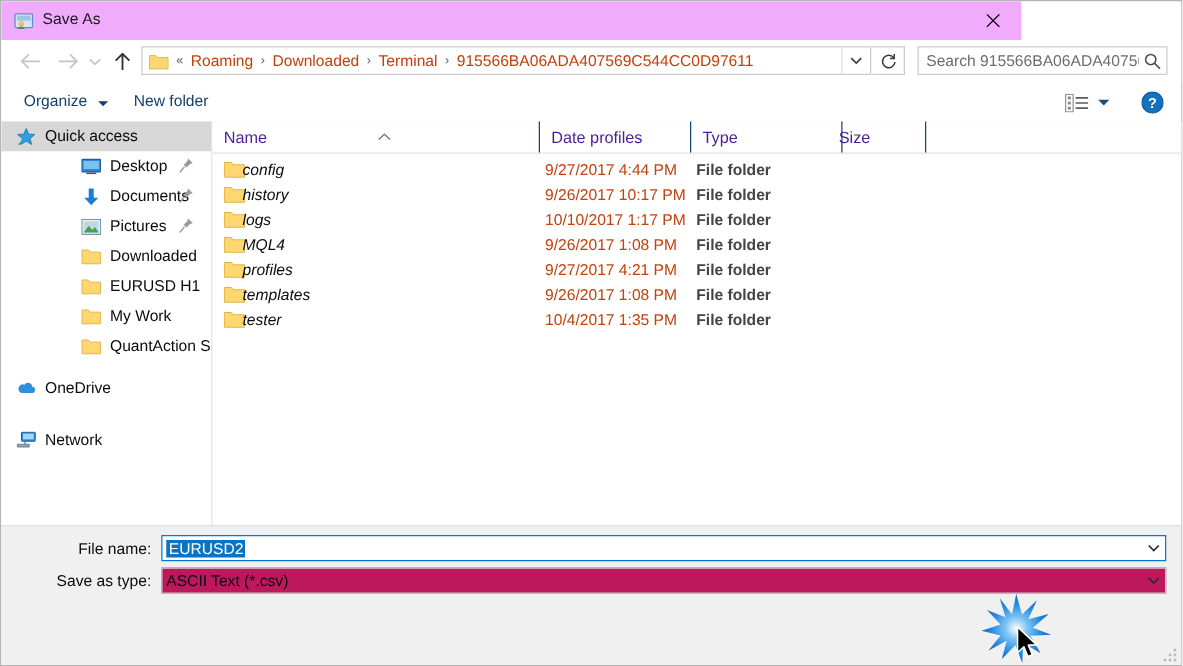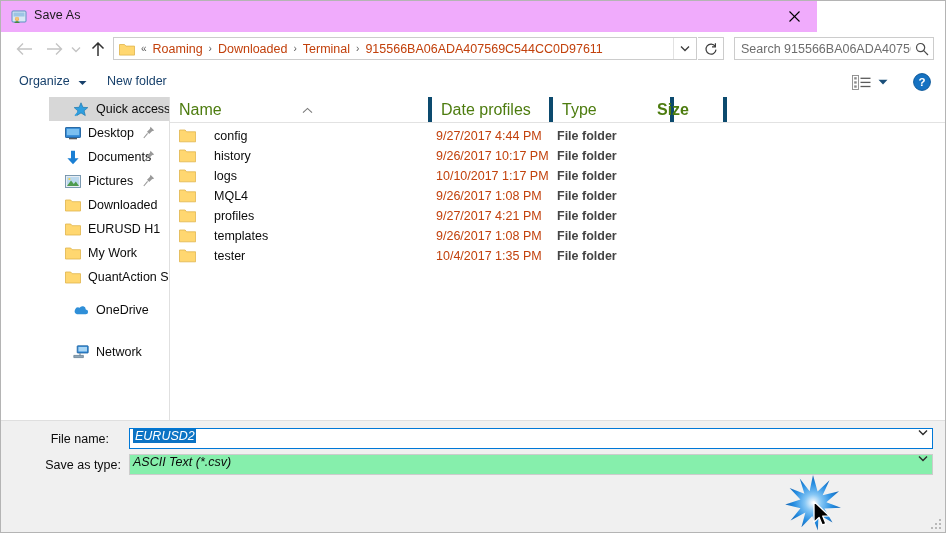--- a/index.html
+++ b/index.html
@@ -211,21 +211,21 @@
     display: flex; align-items: center; justify-content: center;
     margin-right: 7px;
   }
   .nav-item .ni-label { flex: 0 0 auto; }
   .nav-item .ni-pin {
     position: absolute;
     right: 14px;
     top: 5px;
     width: 12px; height: 13px;
   }
-  .lvl0 { padding-left: 24px; margin-left: 48px; }
+  .lvl0 { padding-left: 12px; }
   .lvl1 { padding-left: 64px; }
   .nav-gap { height: 9px; }
 
   
   .filepane {
     position: absolute;
     left: 169px; top: 96px;
     width: 777px; height: 323px;
     background: #ffffff;
     overflow: hidden;
@@ -234,93 +234,92 @@
     position: relative;
     height: 25px;
     border-bottom: 1px solid #e2e2e2;
     background: #ffffff;
   }
   .ch {
     position: absolute;
     top: 0;
     height: 25px;
     line-height: 25px;
-    font-size: 16px;
-    color: #4d7c0f;
+    font-size: 13px;
+    color: #4c1d95;
     padding-left: 9px;
     box-sizing: border-box;
-    border-right: 4px solid #0c4a6e;
+    border-right: 1px solid #0c4a6e;
     white-space: nowrap;
   }
   .ch-name { left: 0;   width: 262px; }
   .ch-date { left: 262px; width: 121px; }
   .ch-type { left: 383px; width: 121px; }
-  .ch-size { left: 478px; width: 79px; font-weight: bold; }
+  .ch-size { left: 492px; width: 79px; }
   .sort-caret {
     position: absolute;
     left: 131px; top: 0px;
     width: 13px; height: 8px;
   }
   .row {
     position: relative;
     height: 20px;
     font-size: 12.5px;
     color: #0b0b0b;
     white-space: nowrap;
   }
   .cell {
     position: absolute;
     top: 0;
     height: 20px;
     line-height: 20px;
     box-sizing: border-box;
   }
   .c-icon { left: 9px; top: 2px; width: 17px; height: 15px; }
-  .c-name { left: 44px; }
+  .c-name { left: 24px; font-style: italic; }
   .c-date { left: 266px; color: #c2410c; }
   .c-type { left: 387px; color: #444444; font-weight: bold; }
   .filelist { padding-top: 3px; }
 
   
   .bottom {
     position: absolute;
     left: 0; top: 419px;
     width: 946px; height: 112px;
     background: #f0f0f0;
     border-top: 1px solid #dfdfdf;
   }
   .form-label {
     position: absolute;
     font-size: 12.5px;
     color: #0b0b0b;
     text-align: right;
     white-space: nowrap;
   }
-  .lbl-filename { left: 8px; top: 11px; width: 100px; }
+  .lbl-filename { left: 20px; top: 11px; width: 100px; }
   .lbl-savetype { left: 20px; top: 37px; width: 100px; }
 
   .combo {
     position: absolute;
     box-sizing: border-box;
     height: 21px;
     display: flex;
-    align-items: flex-start;
-    font-style: italic;
+    align-items: center;
   }
   .combo-filename {
     left: 128px; top: 7px;
     width: 804px;
     border: 1px solid #0078d7;
     background: #ffffff;
   }
   .combo-savetype {
     left: 128px; top: 33px;
     width: 804px;
     border: 1px solid #cccccc;
-    background: #86efac;
+    background: #be185d;
   }
   .combo-value {
     flex: 1 1 auto;
     padding-left: 3px;
     font-size: 12.5px;
     color: #0b0b0b;
     white-space: nowrap;
     overflow: hidden;
   }
   .combo-value .sel {

